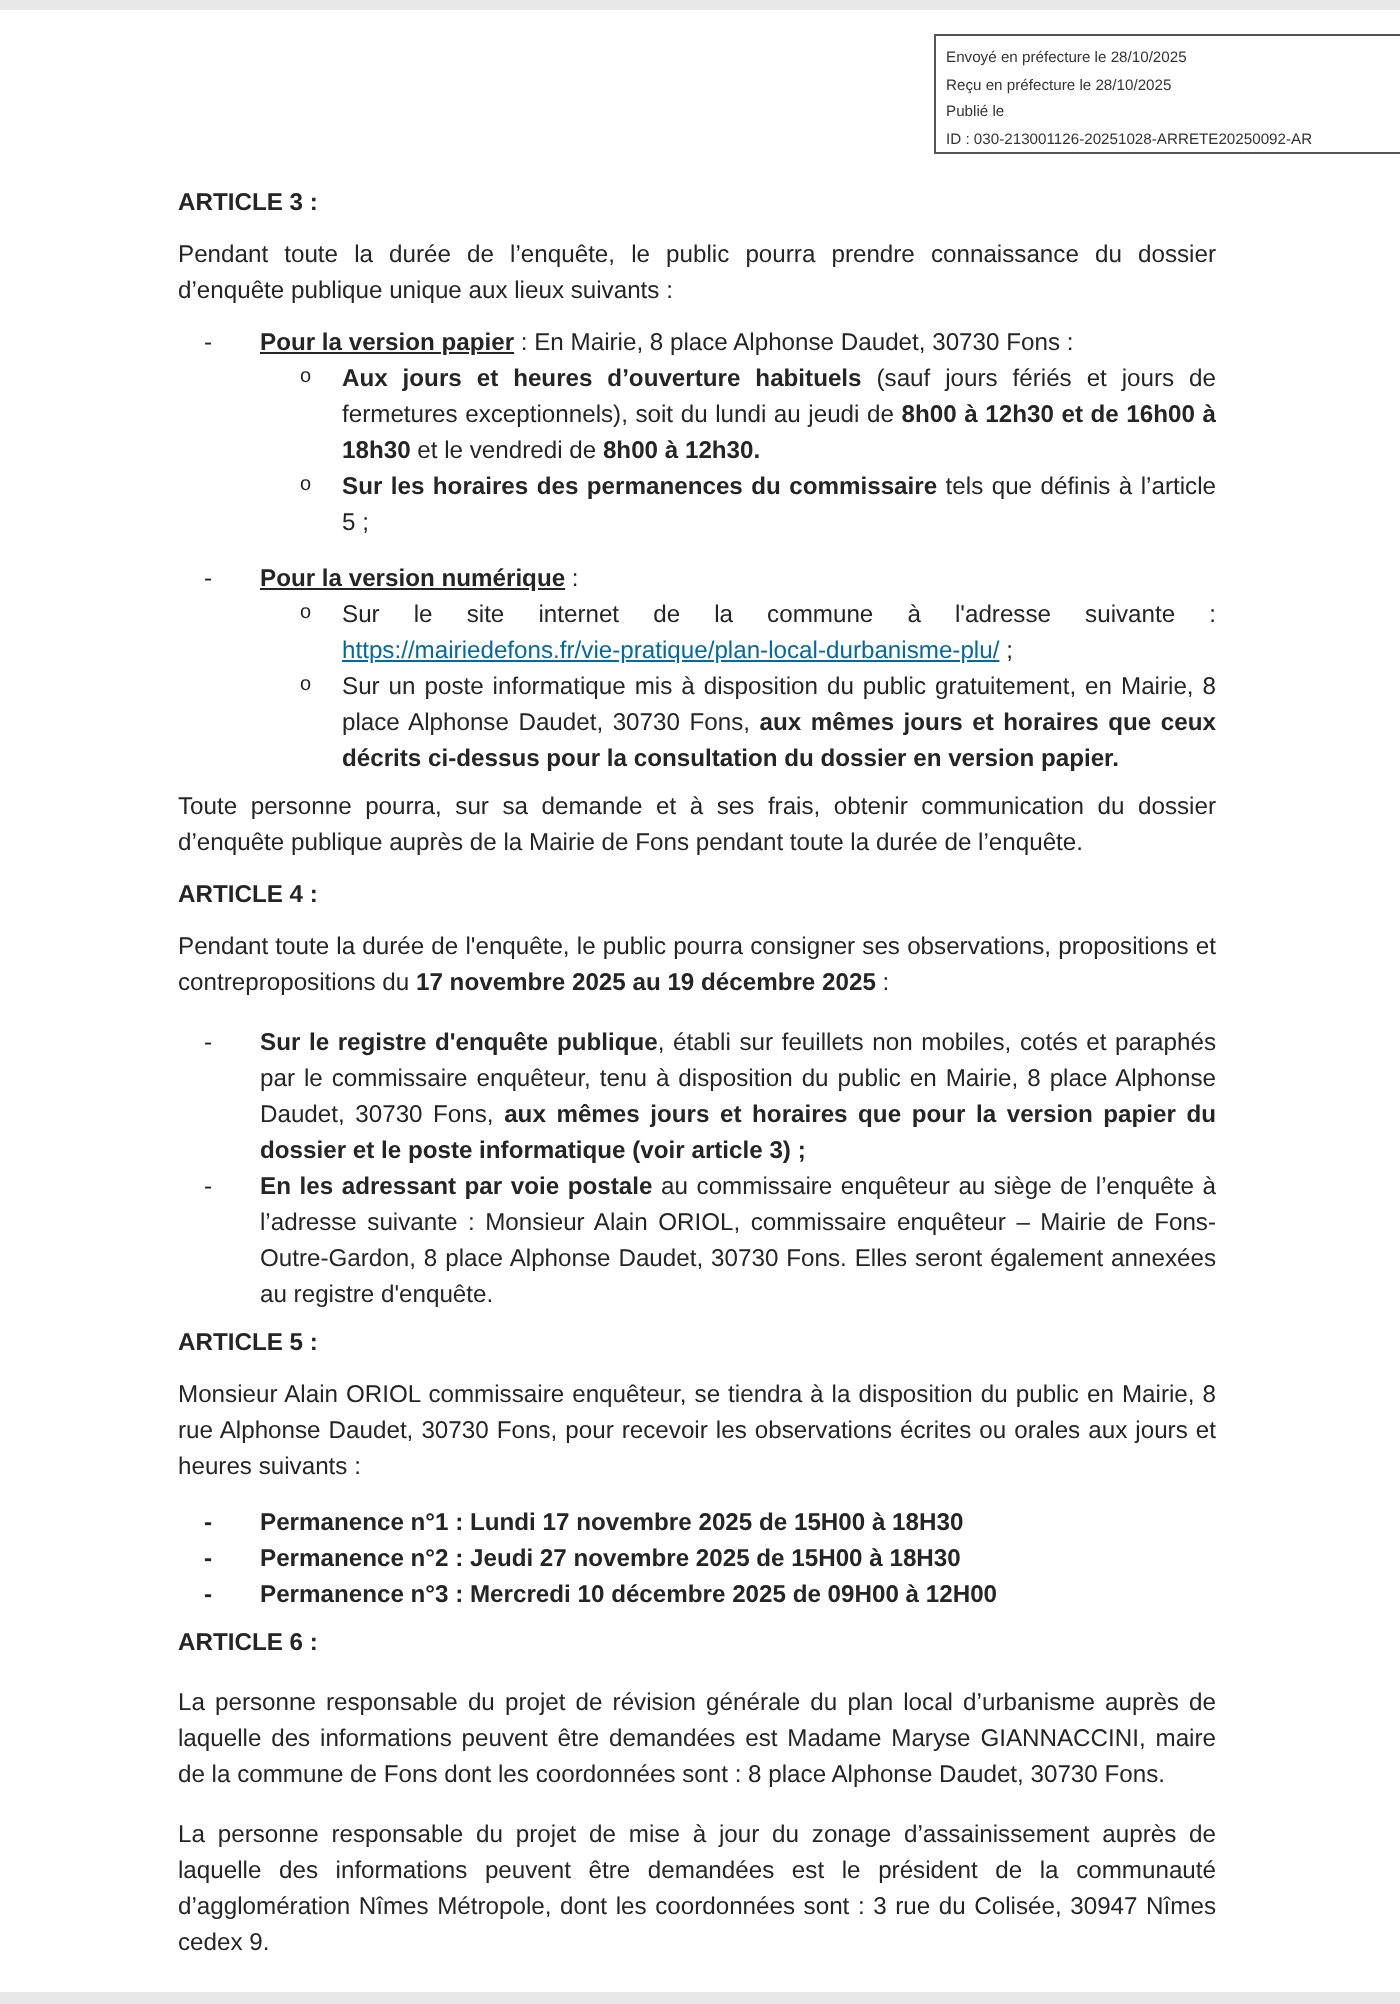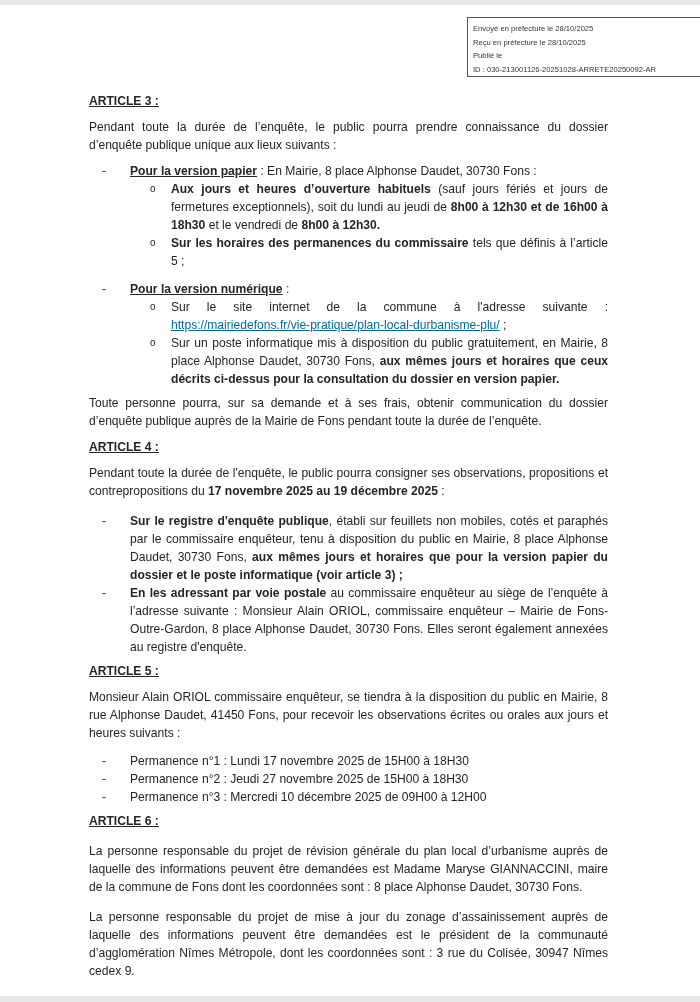--- a/index.html
+++ b/index.html
@@ -20,33 +20,33 @@
       font-size: 7.6px; color: #333; padding: 4px 0 0 5px;
     }
     .stamp div { height: 13.5px; line-height: 13.5px; white-space: nowrap; }
 
     .page {
       position: absolute; left: 89px; top: 92px; width: 519px;
       font-size: 12.1px; line-height: 18px;
       font-family: "Liberation Sans", sans-serif;
       color: #252525;
     }
-    .heading { font-weight: bold; text-decoration: underline; margin: 0 0 8px 0; height: 18px; }
+    .heading { font-weight: bold; margin: 0 0 8px 0; height: 18px; }
     .para { text-align: justify; margin: 0 0 8px 0; }
     b { font-weight: bold; }
     u { text-decoration: underline; }
     .dash-list { list-style: none; margin: 0; padding: 0; }
     .dash-item { position: relative; padding-left: 41px; text-align: justify; }
     .dash-item::before { content: "-"; position: absolute; left: 13px; top: 0; }
     .circ-list { list-style: none; margin: 0; padding: 0; }
     .circ-item { position: relative; padding-left: 41px; text-align: justify; }
     .circ-item::before { content: "o"; position: absolute; left: 20px; top: 0; font-size: 10px; }
     .link { color: #0369a1; text-decoration: underline; }
     .gap { height: 10px; }
-    .perm-item { position: relative; padding-left: 41px; }
+    .perm-item { position: relative; padding-left: 41px; font-weight: bold; }
     .perm-item::before { content: "-"; position: absolute; left: 13px; top: 0; }
   </style>
 </head>
 <body>
 
 <div class="band-top"></div>
 
 <div class="stamp">
   <div>Envoyé en préfecture le 28/10/2025</div>
   <div>Reçu en préfecture le 28/10/2025</div>
@@ -82,21 +82,21 @@
   <div class="heading">ARTICLE 4 :</div>
   <p class="para"><span>Pendant toute la durée de l'enquête, le public pourra consigner ses observations, propositions et contrepropositions du </span><b>17 novembre 2025 au 19 décembre 2025</b><span> :</span></p>
 
   <ul class="dash-list" style="margin-top:12px">
     <li class="dash-item"><b>Sur le registre d'enquête publique</b><span>, établi sur feuillets non mobiles, cotés et paraphés par le commissaire enquêteur, tenu à disposition du public en Mairie, 8 place Alphonse Daudet, 30730 Fons, </span><b>aux mêmes jours et horaires que pour la version papier du dossier et le poste informatique (voir article 3) ;</b></li>
     <li class="dash-item"><b>En les adressant par voie postale</b><span> au commissaire enquêteur au siège de l’enquête à l’adresse suivante : Monsieur Alain ORIOL, commissaire enquêteur – Mairie de Fons-Outre-Gardon, 8 place Alphonse Daudet, 30730 Fons. Elles seront également annexées au registre d'enquête.</span></li>
   </ul>
   <div style="height:6px"></div>
 
   <div class="heading">ARTICLE 5 :</div>
-  <p class="para">Monsieur Alain ORIOL commissaire enquêteur, se tiendra à la disposition du public en Mairie, 8 rue Alphonse Daudet, 41450 Fons, pour recevoir les observations écrites ou orales aux jours et heures suivants :</p>
+  <p class="para">Monsieur Alain ORIOL commissaire enquêteur, se tiendra à la disposition du public en Mairie, 8 rue Alphonse Daudet, 30730 Fons, pour recevoir les observations écrites ou orales aux jours et heures suivants :</p>
   <ul class="dash-list" style="margin-top:10px">
     <li class="perm-item">Permanence n°1 : Lundi 17 novembre 2025 de 15H00 à 18H30</li>
     <li class="perm-item">Permanence n°2 : Jeudi 27 novembre 2025 de 15H00 à 18H30</li>
     <li class="perm-item">Permanence n°3 : Mercredi 10 décembre 2025 de 09H00 à 12H00</li>
   </ul>
   <div style="height:6px"></div>
 
   <div class="heading">ARTICLE 6 :</div>
   <p class="para" style="margin-top:12px">La personne responsable du projet de révision générale du plan local d’urbanisme auprès de laquelle des informations peuvent être demandées est Madame Maryse GIANNACCINI, maire de la commune de Fons dont les coordonnées sont : 8 place Alphonse Daudet, 30730 Fons.</p>
   <p class="para" style="margin-top:12px">La personne responsable du projet de mise à jour du zonage d’assainissement auprès de laquelle des informations peuvent être demandées est le président de la communauté d’agglomération Nîmes Métropole, dont les coordonnées sont : 3 rue du Colisée, 30947 Nîmes cedex 9.</p>

